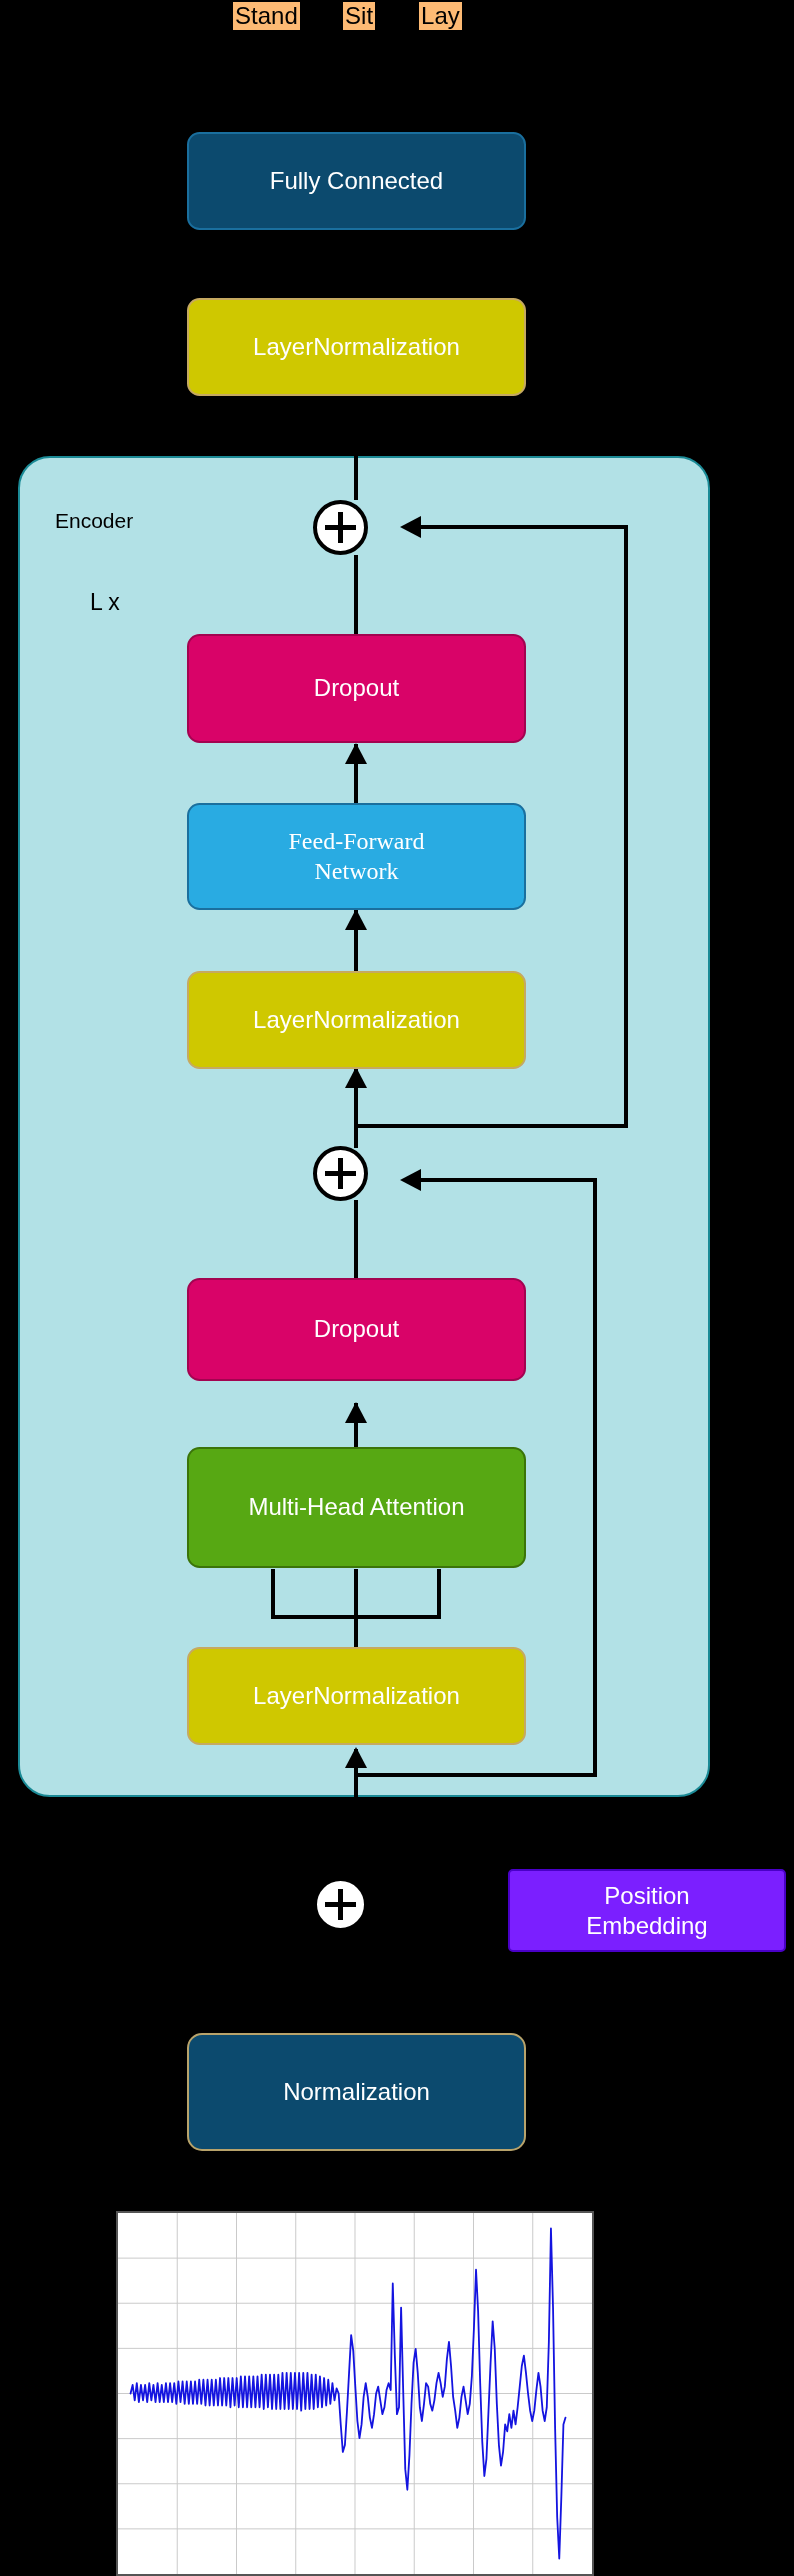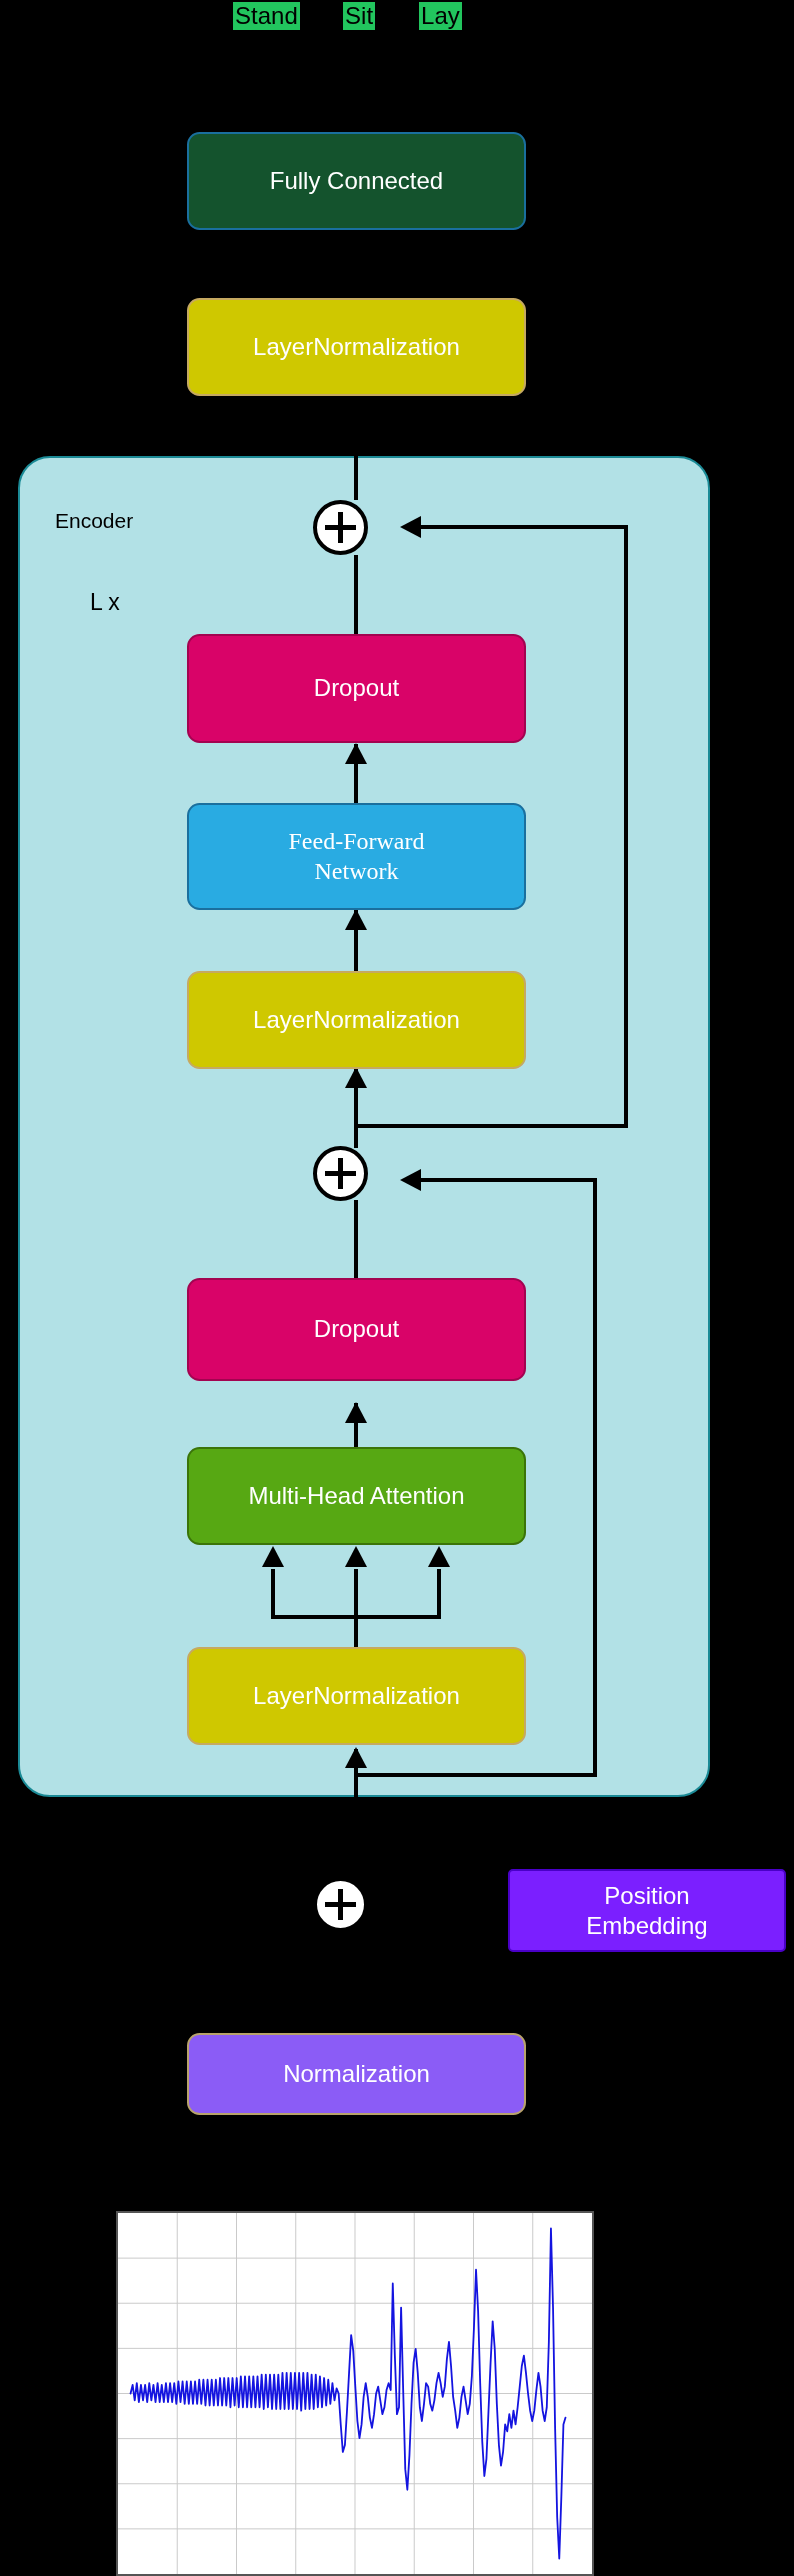--- a/index.html
+++ b/index.html
@@ -6,21 +6,21 @@
   body{
     width:795px;height:2576px;position:relative;overflow:hidden;
     font-family:"Liberation Sans","DejaVu Sans",sans-serif;
     background:#000;
   }
   #stage{position:absolute;left:0;top:0;width:795px;height:2576px;}
 
   
   .class-labels{position:absolute;left:0;top:0;width:795px;height:39px;}
   .chip{
-    position:absolute;top:2.1px;background:#22c55e;color:#000;
+    position:absolute;top:2.1px;background:#fdba74;color:#000;
     font-size:24px;line-height:28px;padding:0 2.1px;white-space:nowrap;
   }
 
   
   .node{
     position:absolute;box-sizing:border-box;
     display:flex;align-items:center;justify-content:center;text-align:center;
     color:#ffffff;font-size:24px;line-height:1.18;
     border-radius:12.6px;border-style:solid;border-width:2.1px;
     z-index:6;
@@ -128,21 +128,21 @@
   <div class="arrow-left" style="left:400px;top:1169px;"></div>
 
   <div class="vline" style="left:354px;top:1798px;height:79px;"></div>
 
   <div class="hline" style="left:368px;top:1902px;width:140px;"></div>
 
   <div class="vline" style="left:354px;top:1931px;height:102px;"></div>
 
   <div class="vline" style="left:354px;top:2131px;height:79px;"></div>
 
-  <div class="node" style="left:187px;top:132px;width:339px;height:98px;background:#14532d;border-color:#1a6f9e;">
+  <div class="node" style="left:187px;top:132px;width:339px;height:98px;background:#0c4a6e;border-color:#1a6f9e;">
     <span>Fully Connected</span>
   </div>
 
   <div class="node" style="left:187px;top:298px;width:339px;height:98px;background:#cfc800;border-color:#c6a961;">
     <span>LayerNormalization</span>
   </div>
 
   <div class="node" style="left:187px;top:634px;width:339px;height:109px;background:#d90368;border-color:#a30350;">
     <span>Dropout</span>
   </div>
@@ -153,34 +153,34 @@
   </div>
 
   <div class="node" style="left:187px;top:971px;width:339px;height:98px;background:#cfc800;border-color:#c6a961;">
     <span>LayerNormalization</span>
   </div>
 
   <div class="node" style="left:187px;top:1278px;width:339px;height:103px;background:#d90368;border-color:#a30350;">
     <span>Dropout</span>
   </div>
 
-  <div class="node" style="left:187px;top:1447px;width:339px;height:98px;background:#57a813;border-color:#3b7409;">
+  <div class="node" style="left:187px;top:1447px;width:339px;height:121px;background:#57a813;border-color:#3b7409;">
     <span>Multi-Head Attention</span>
   </div>
 
   <div class="node" style="left:187px;top:1647px;width:339px;height:98px;background:#cfc800;border-color:#c6a961;">
     <span>LayerNormalization</span>
   </div>
 
   <div class="node two-line" style="left:508px;top:1869px;width:278px;height:83px;background:#7b1fff;border-color:#4a00c8;border-radius:5px;">
     <span style="white-space:pre-line;">Position
 Embedding</span>
   </div>
 
-  <div class="node" style="left:187px;top:2033px;width:339px;height:82px;background:#8b5cf6;border-color:#b8a36b;">
+  <div class="node" style="left:187px;top:2033px;width:339px;height:118px;background:#0c4a6e;border-color:#b8a36b;border-radius:15px;">
     <span>Normalization</span>
   </div>
 
   <div class="plus" style="left:313px;top:500px;width:55px;height:55px;"></div>
   <div class="plus" style="left:313px;top:1146px;width:55px;height:55px;"></div>
   <div class="plus" style="left:313px;top:1877px;width:55px;height:55px;"></div>
 
   <div class="plot" style="left:116px;top:2211px;width:478px;height:365px;">
     <svg id="signal-svg" viewBox="0 0 680 520" preserveAspectRatio="none">
       <g id="grid-lines">

